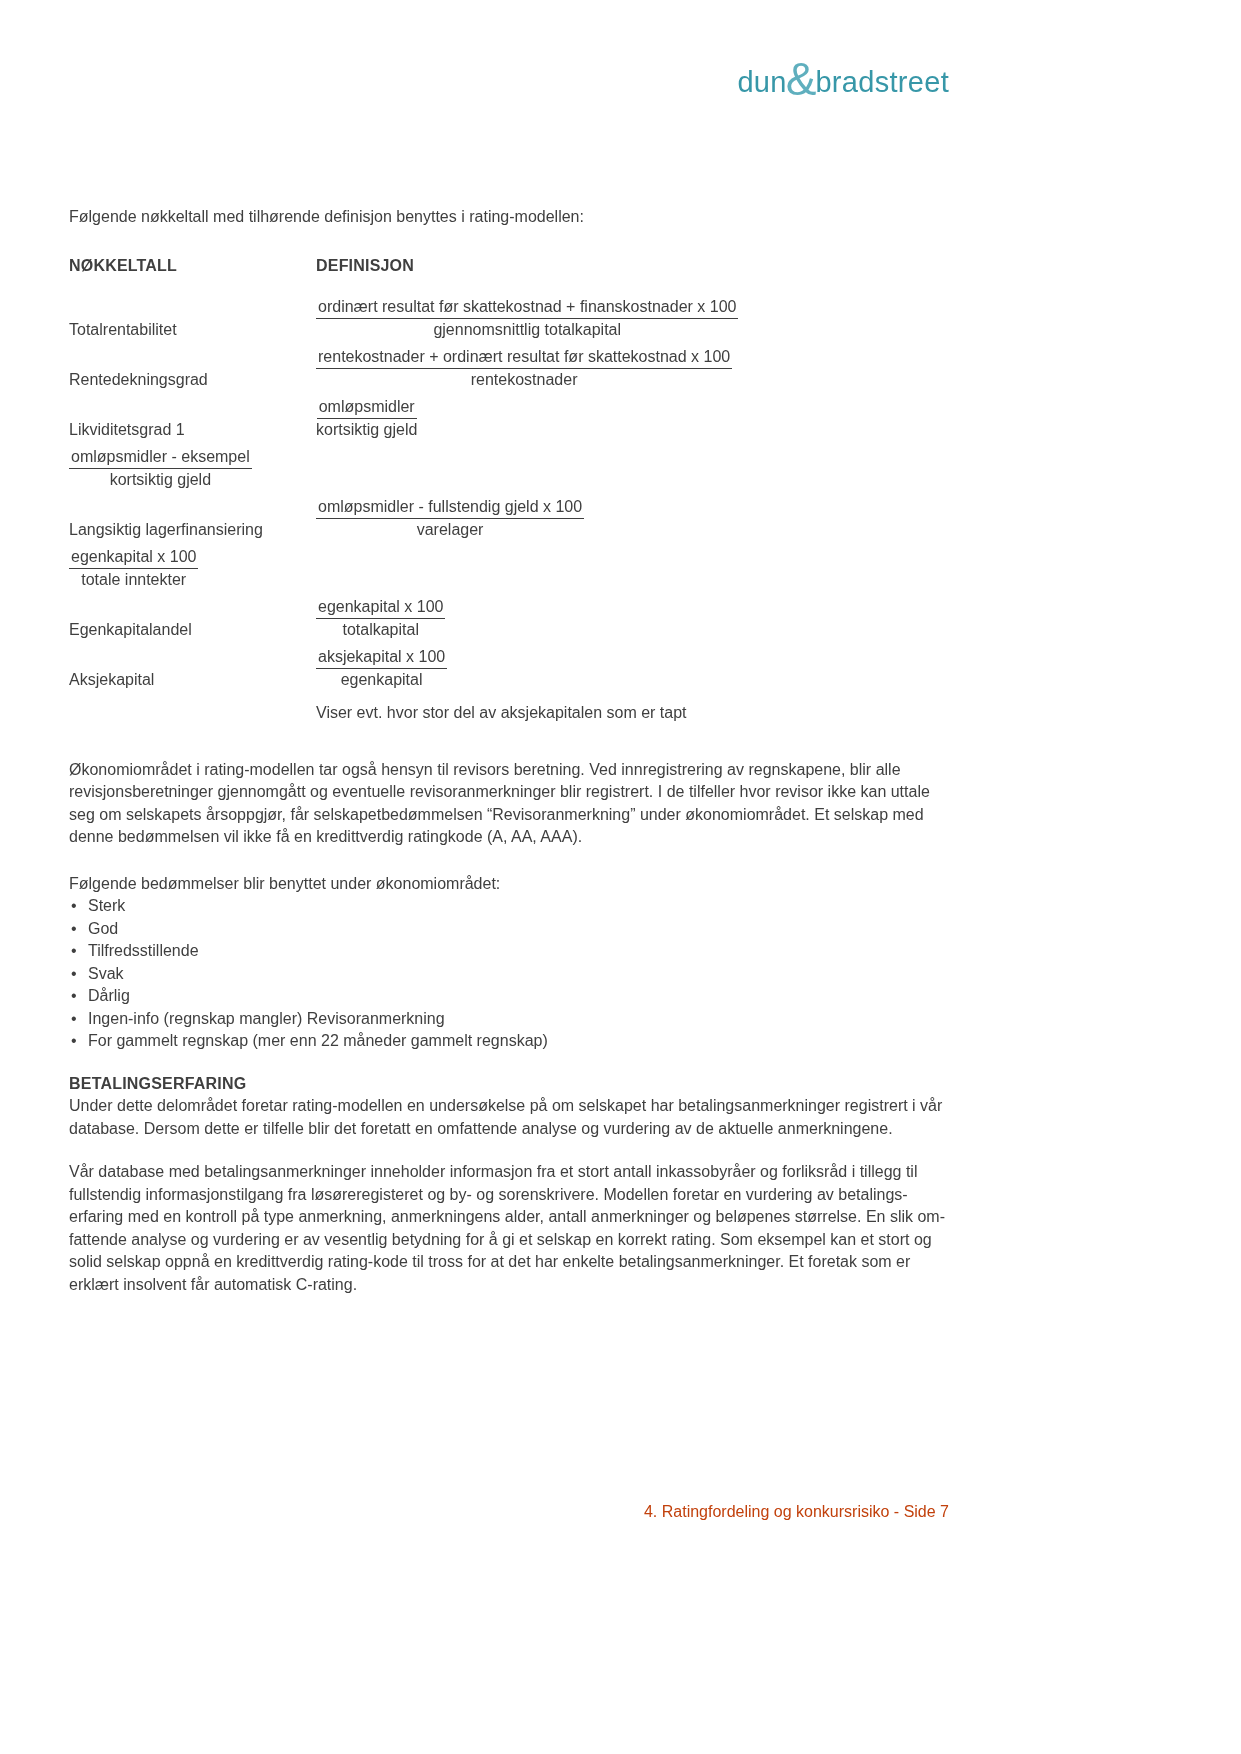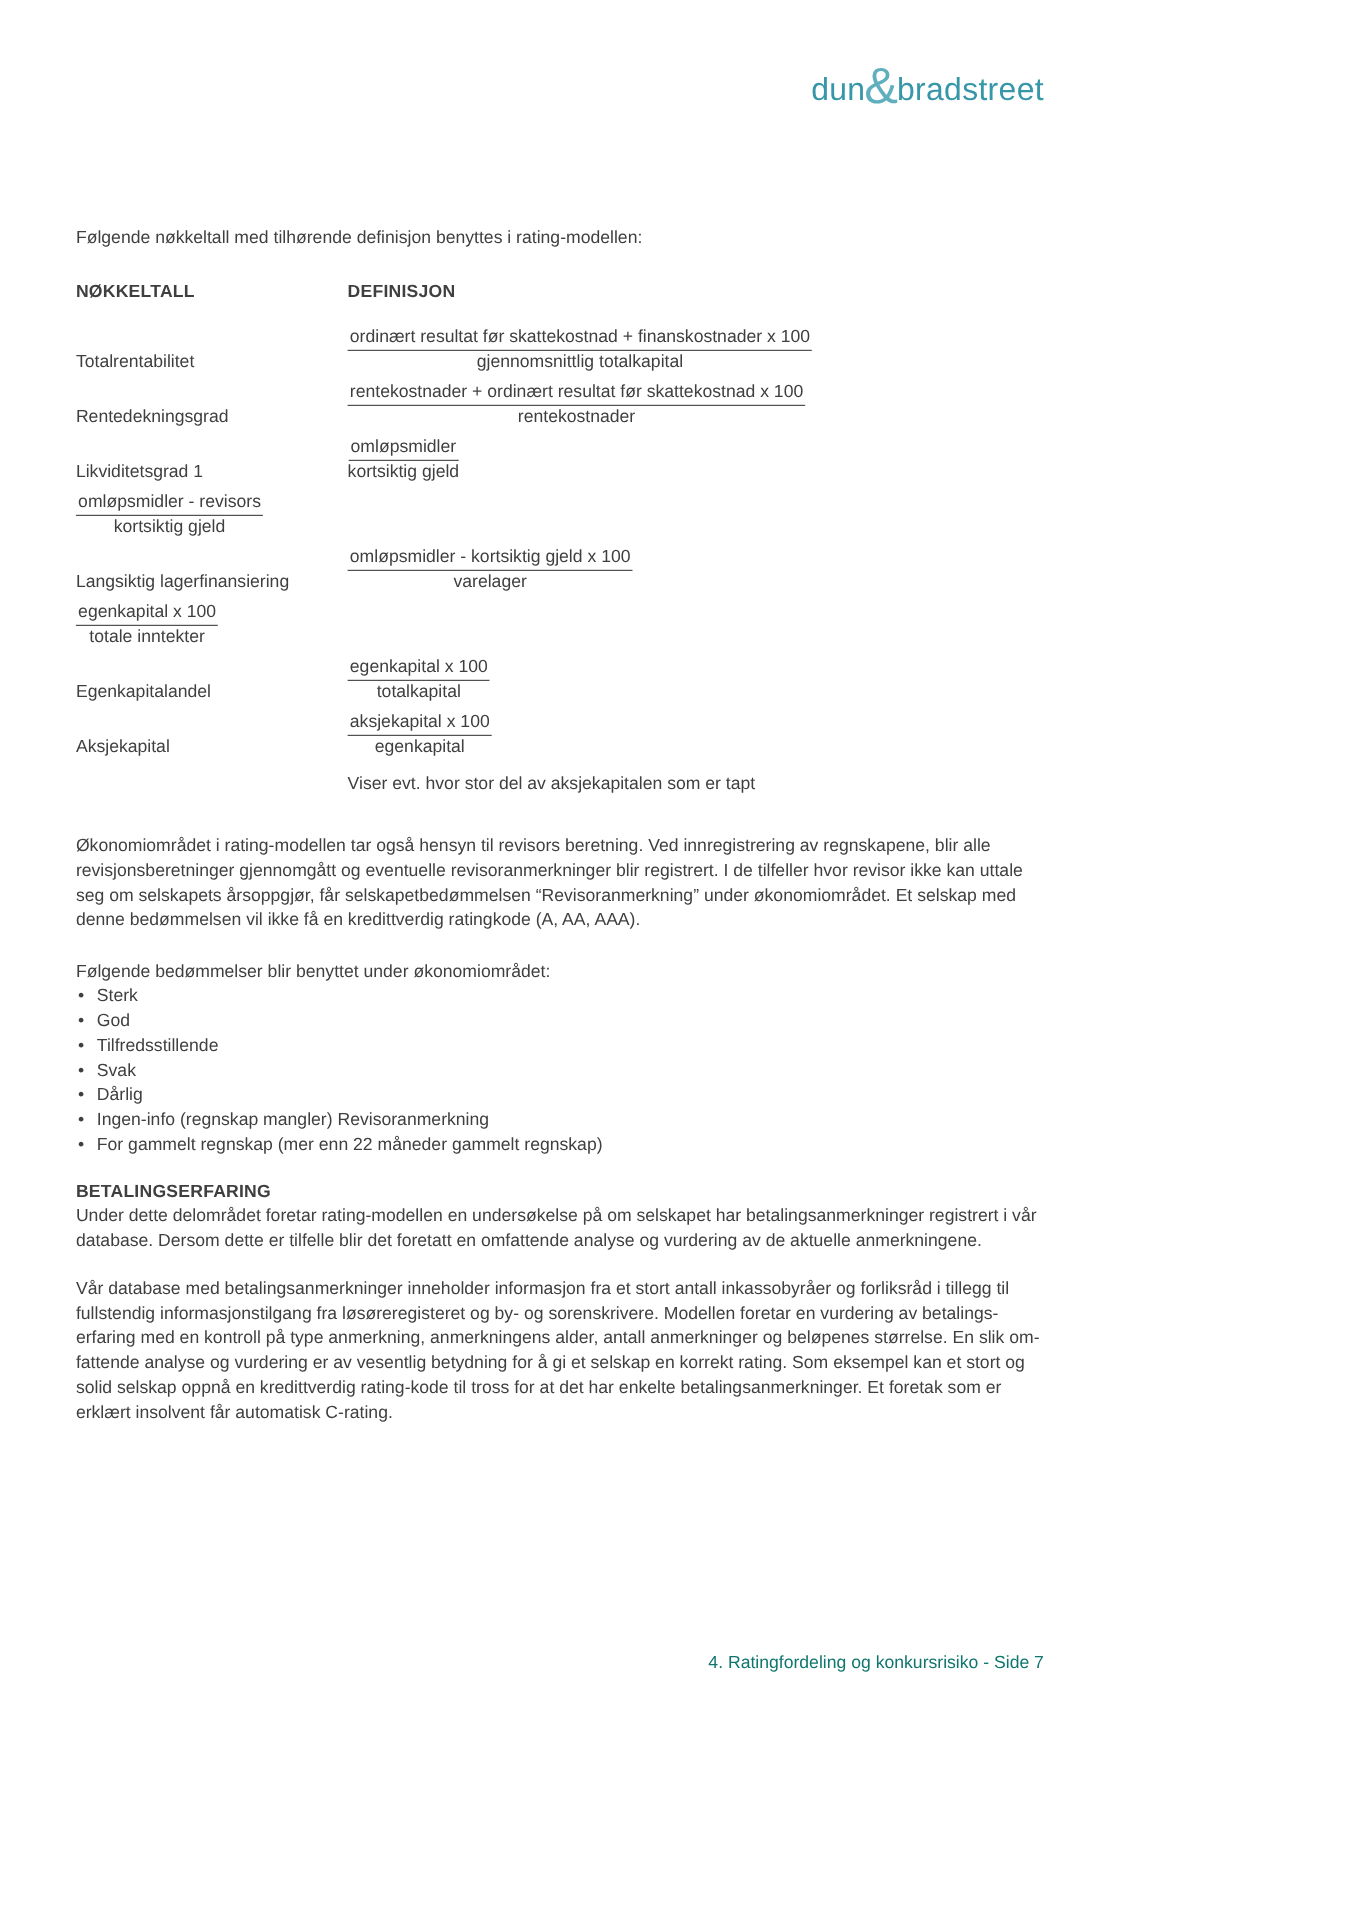--- a/index.html
+++ b/index.html
@@ -97,21 +97,21 @@
     line-height: 22.5px;
   }
   .bet-p1 { margin-bottom: 21px; }
 
   
   .page-footer {
     position: absolute;
     top: 1503px;
     right: 292px;
     font-size: 16px;
-    color: #0f766e;
+    color: #c2410c;
   }
 </style>
 </head>
 <body>
 
 <div class="page">
 
   <div class="logo">
     <span class="word">dun</span>
       <span class="amp">&amp;</span>
@@ -155,31 +155,31 @@
           <span class="fraction">
             <span class="num">omløpsmidler</span>
             <span class="den">kortsiktig gjeld</span>
           </span>
         </div>
       </div>
 
       <div class="t-row">
         <div class="def">
           <span class="fraction">
-            <span class="num">omløpsmidler - revisors</span>
+            <span class="num">omløpsmidler - eksempel</span>
             <span class="den">kortsiktig gjeld</span>
           </span>
         </div>
       </div>
 
       <div class="t-row">
         <div class="term">Langsiktig lagerfinansiering</div>
         <div class="def">
           <span class="fraction">
-            <span class="num">omløpsmidler - kortsiktig gjeld x 100</span>
+            <span class="num">omløpsmidler - fullstendig gjeld x 100</span>
             <span class="den">varelager</span>
           </span>
         </div>
       </div>
 
       <div class="t-row">
         <div class="def">
           <span class="fraction">
             <span class="num">egenkapital x 100</span>
             <span class="den">totale inntekter</span>

